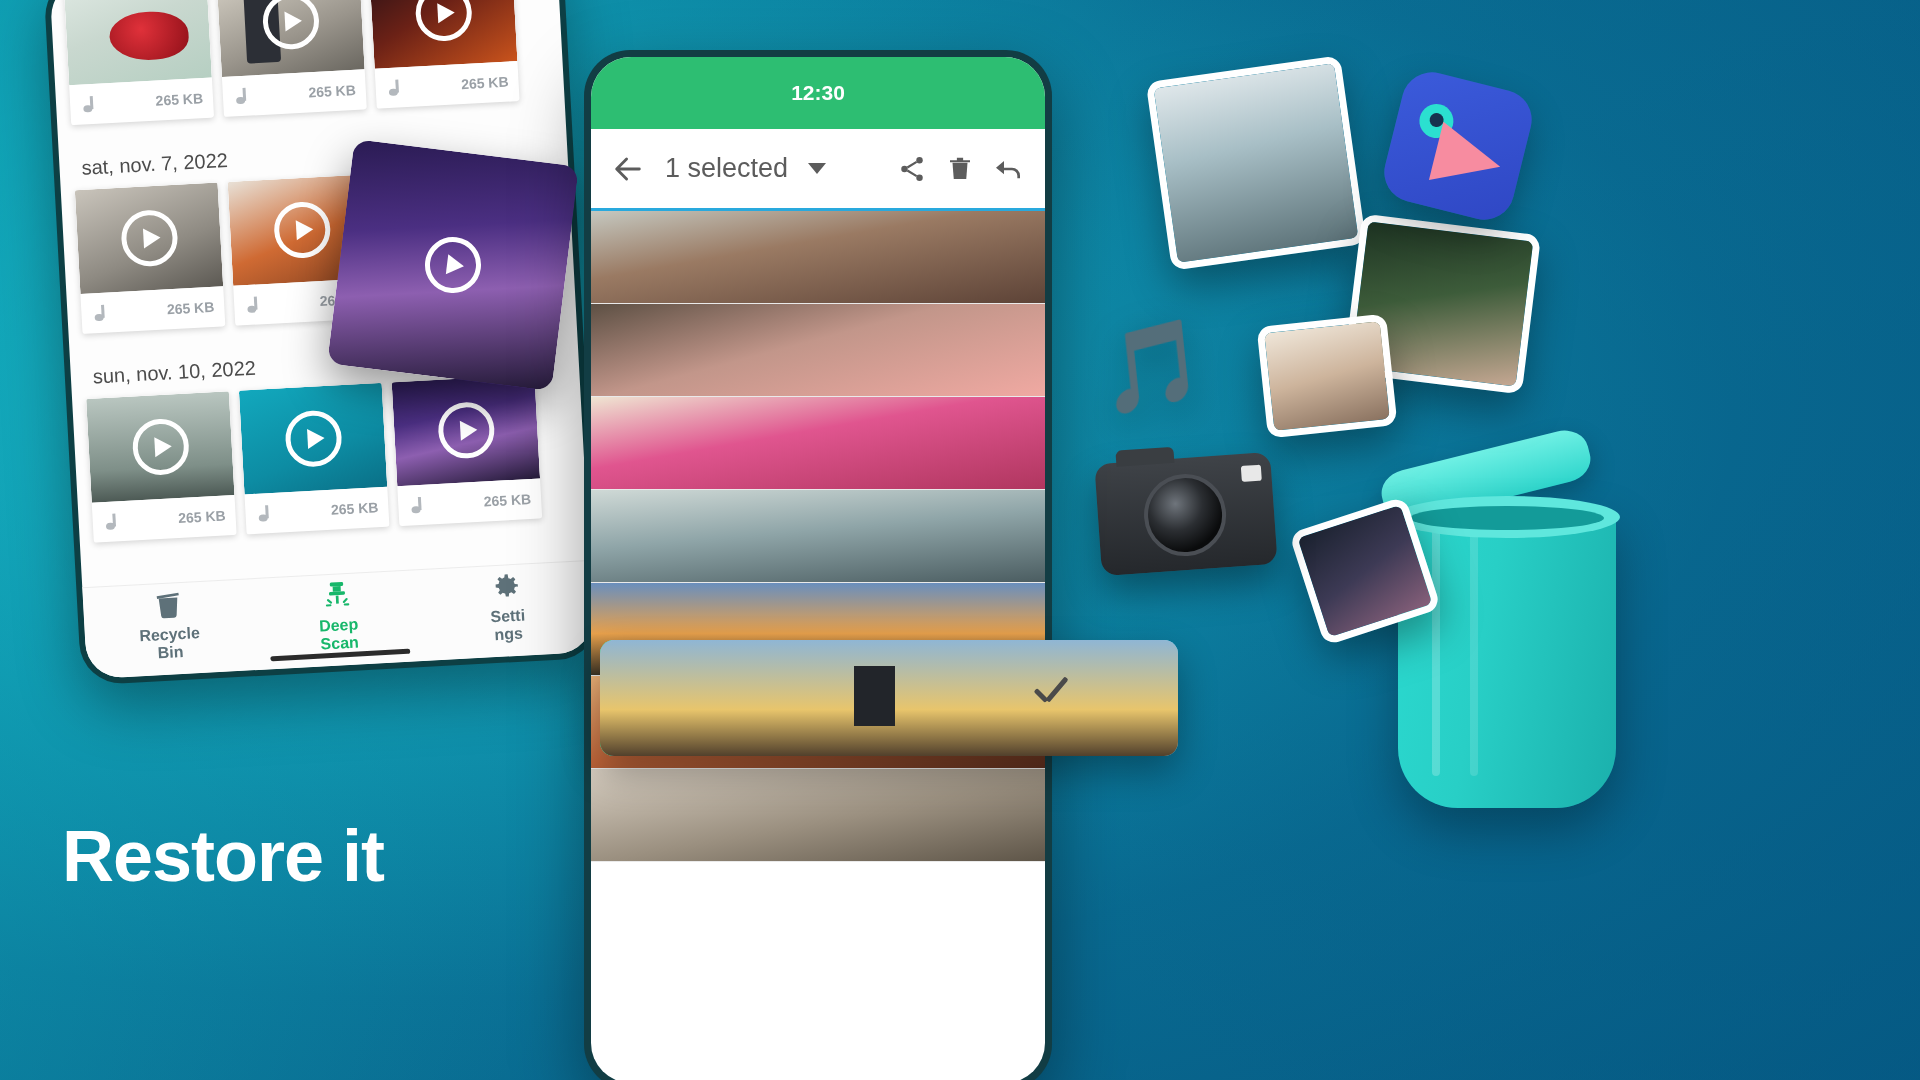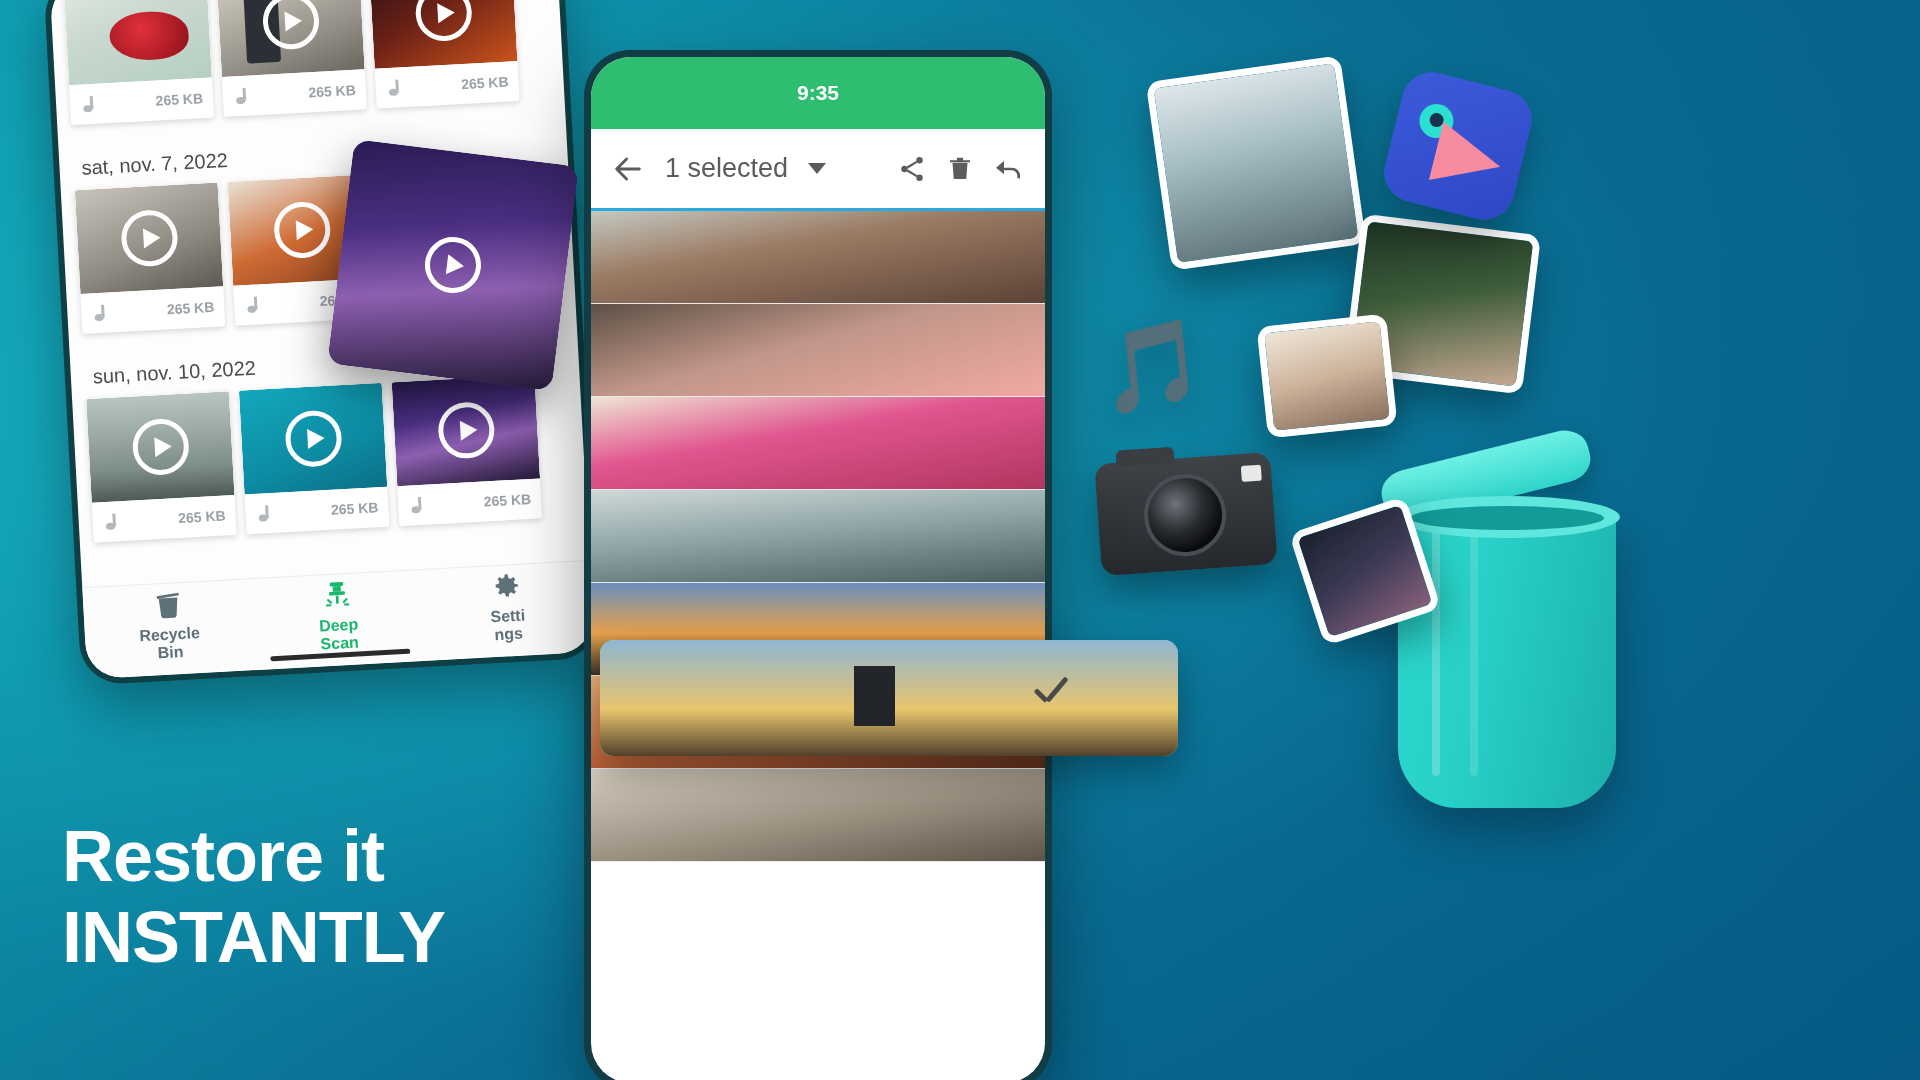--- a/index.html
+++ b/index.html
@@ -14,21 +14,21 @@
     background: linear-gradient(120deg, rgba(18,186,197,.55) 0%, rgba(10,120,160,.1) 45%, rgba(4,85,130,.55) 100%);
     pointer-events:none;
   }
 
   
   .headline {
     position: absolute; left: 62px; top: 820px;
     color: #fff; font-weight: bold; line-height: 1.02;
     letter-spacing: -1px; z-index: 30;
   }
-  .headline .l1 { font-size: 72px; display:block; }
+  .headline .l1 { font-size: 72px; display:block;text-align:center; }
   .headline .l2 { font-size: 72px; display:block; margin-top: 8px; }
 
   
   .left-phone {
     position: absolute; left: 62px; top: -38px;
     width: 520px; height: 710px;
     background: #0d3f44;
     border-radius: 42px;
     transform: rotate(-3.1deg);
     box-shadow: 0 24px 60px rgba(0,0,0,.35);
@@ -370,21 +370,21 @@
   <div class="img-night"></div>
   <div class="playbtn">
       <i></i>
     </div>
 </div>
 
 <div class="center-phone">
   <div class="center-screen">
 
     <div class="statusbar">
-      <span>9:35</span>
+      <span>12:30</span>
     </div>
 
     <div class="appbar">
       <span class="ico">
         <svg width="34" height="34" viewBox="0 0 24 24">
             <path d="M20 12H5M11 5l-7 7 7 7" stroke="#5c5c5c" stroke-width="2" fill="none" stroke-linecap="round" stroke-linejoin="round"></path>
           </svg>
       </span>
       <span class="title">1 selected</span>
       <span class="caret"></span>
@@ -565,14 +565,13 @@
 </div>
 
 <div class="obj bin">
   <span class="lid"></span>
     <span class="body"></span>
     <span class="rim"></span>
 </div>
 
 <div class="headline">
   <span class="l1">Restore it</span>
-  <span class="l2">INSTANTLY</span>
 </div>
 
 </body></html>

